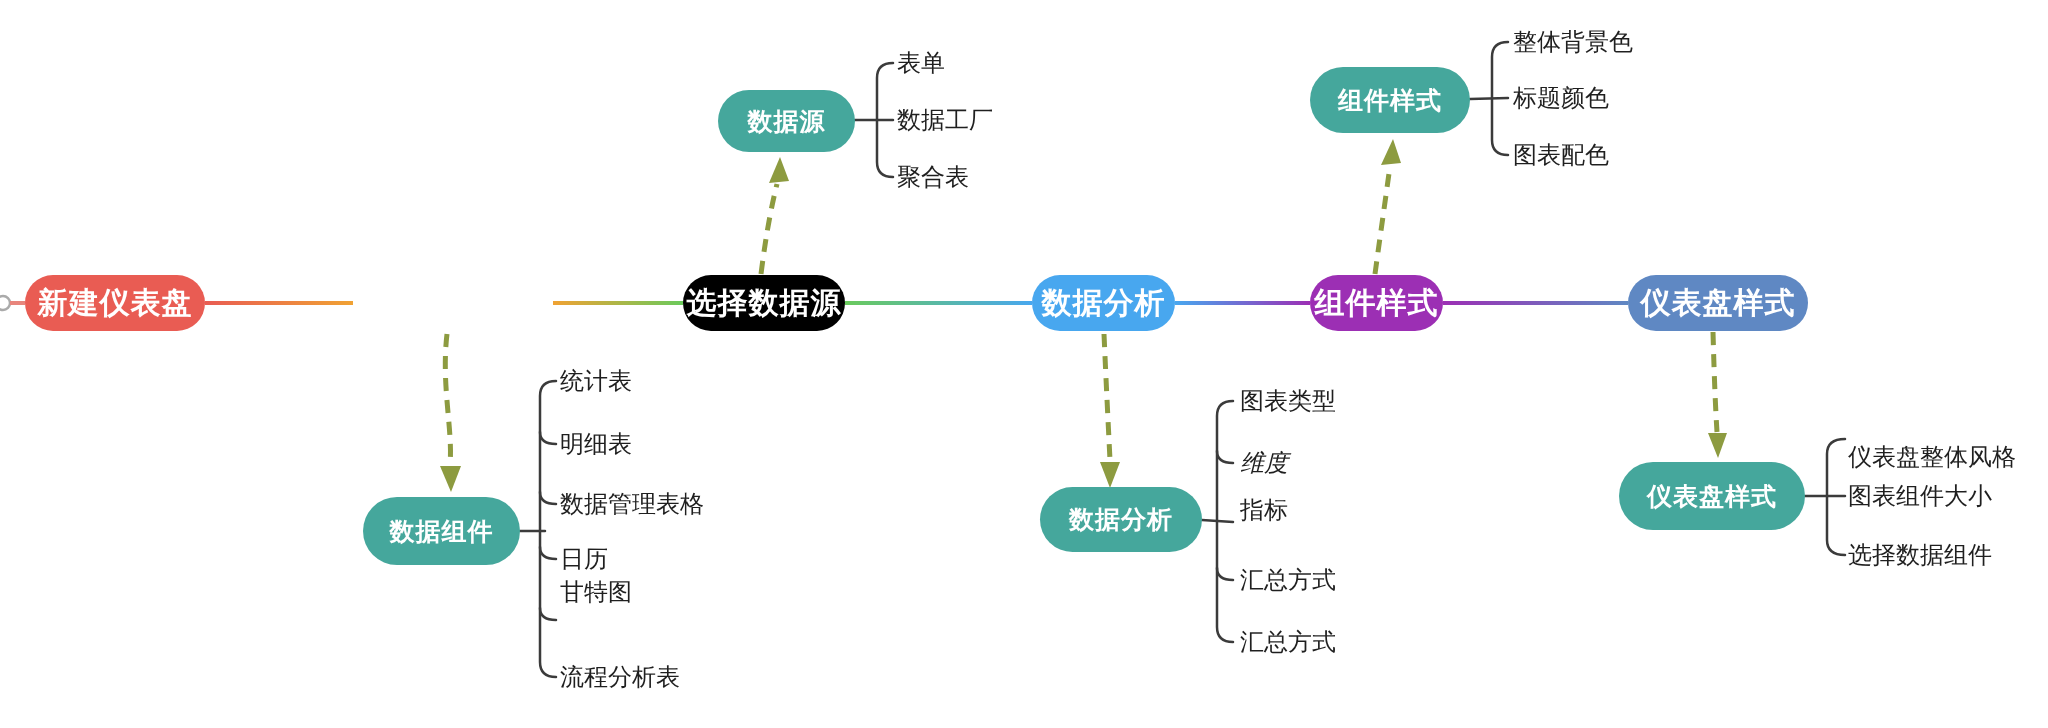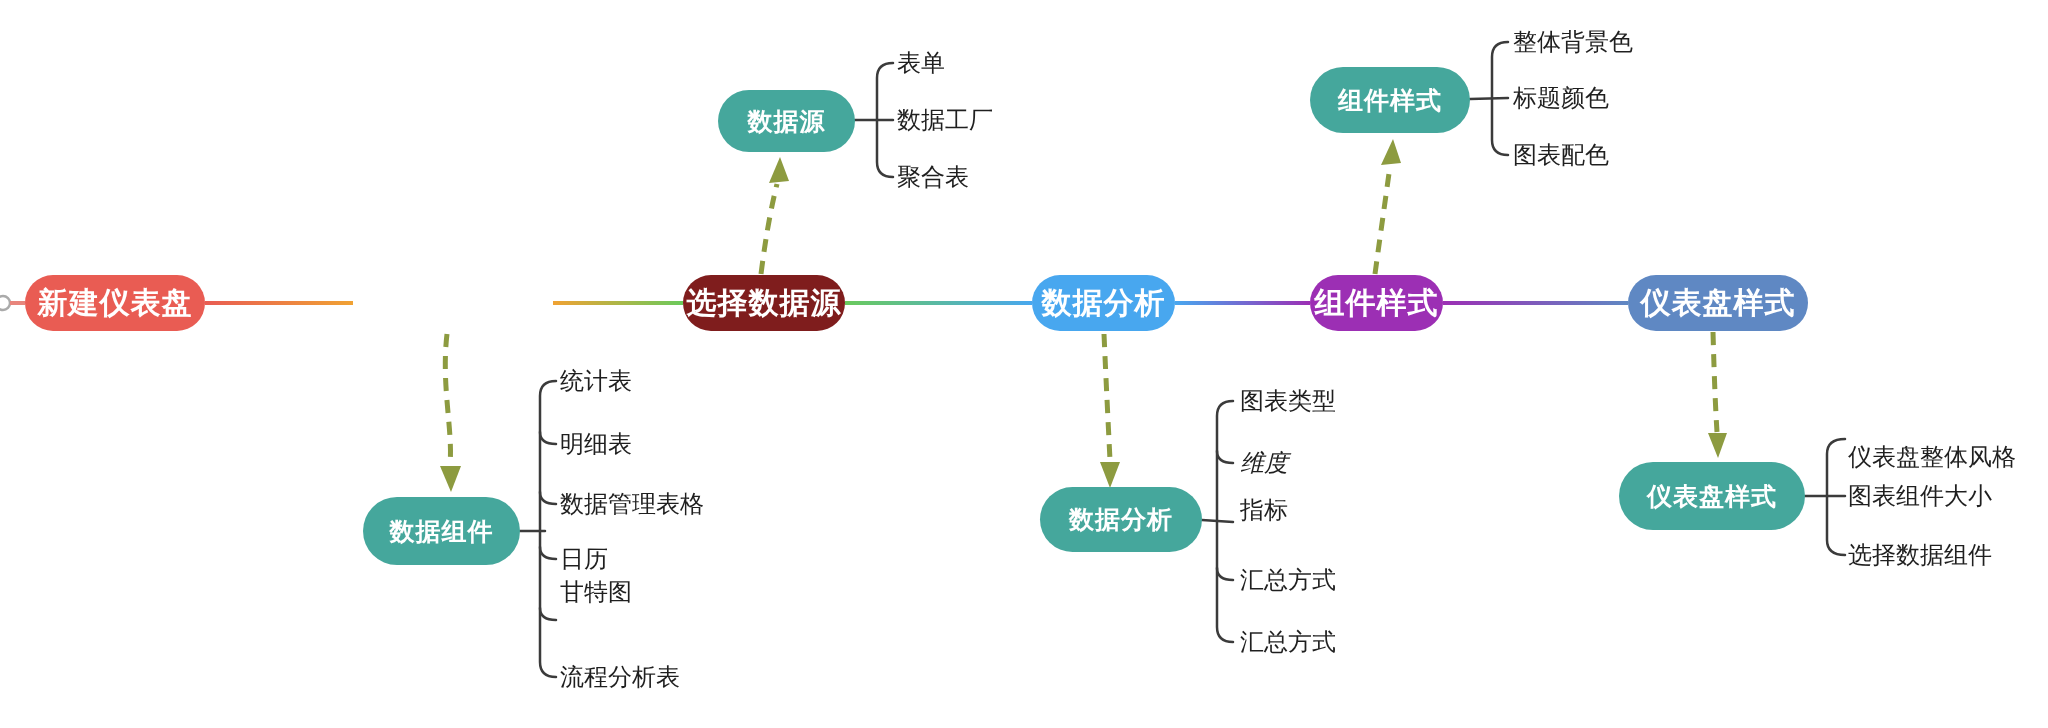--- a/index.html
+++ b/index.html
@@ -15,21 +15,21 @@
     position:absolute;
     display:flex;align-items:center;justify-content:center;
     color:#ffffff;font-weight:bold;
     white-space:nowrap;letter-spacing:1px;
     box-sizing:border-box;
   }
   .main-node{height:56px;border-radius:28px;font-size:30px;}
   .branch-node{border-radius:34px;font-size:25px;background:#45a79c;}
   .c-red{background:#e95c53;}
   .c-orange{background:#f0a233;}
-  .c-green{background:#7f1d1d;}
+  .c-green{background:#000000;}
   .c-blue{background:#48a7ef;}
   .c-purple{background:#9c2fb4;}
   .c-steel{background:#5f88c3;}
   .branch-label{
     position:absolute;
     transform:translateY(-50%);
     font-size:24px;color:#1f1f1f;
     white-space:nowrap;
   }
 </style>

